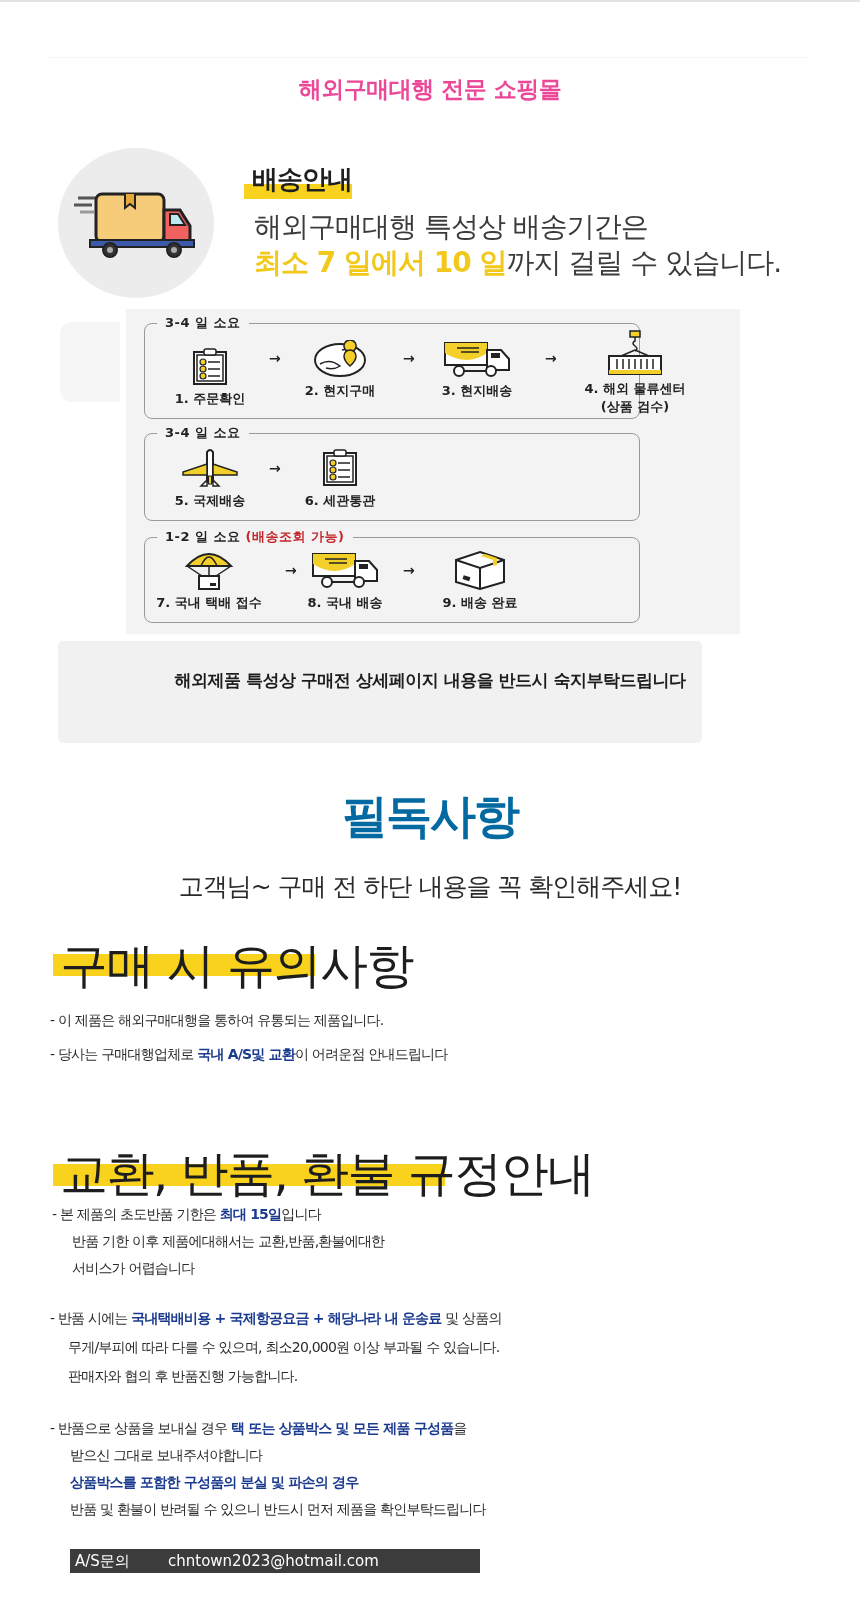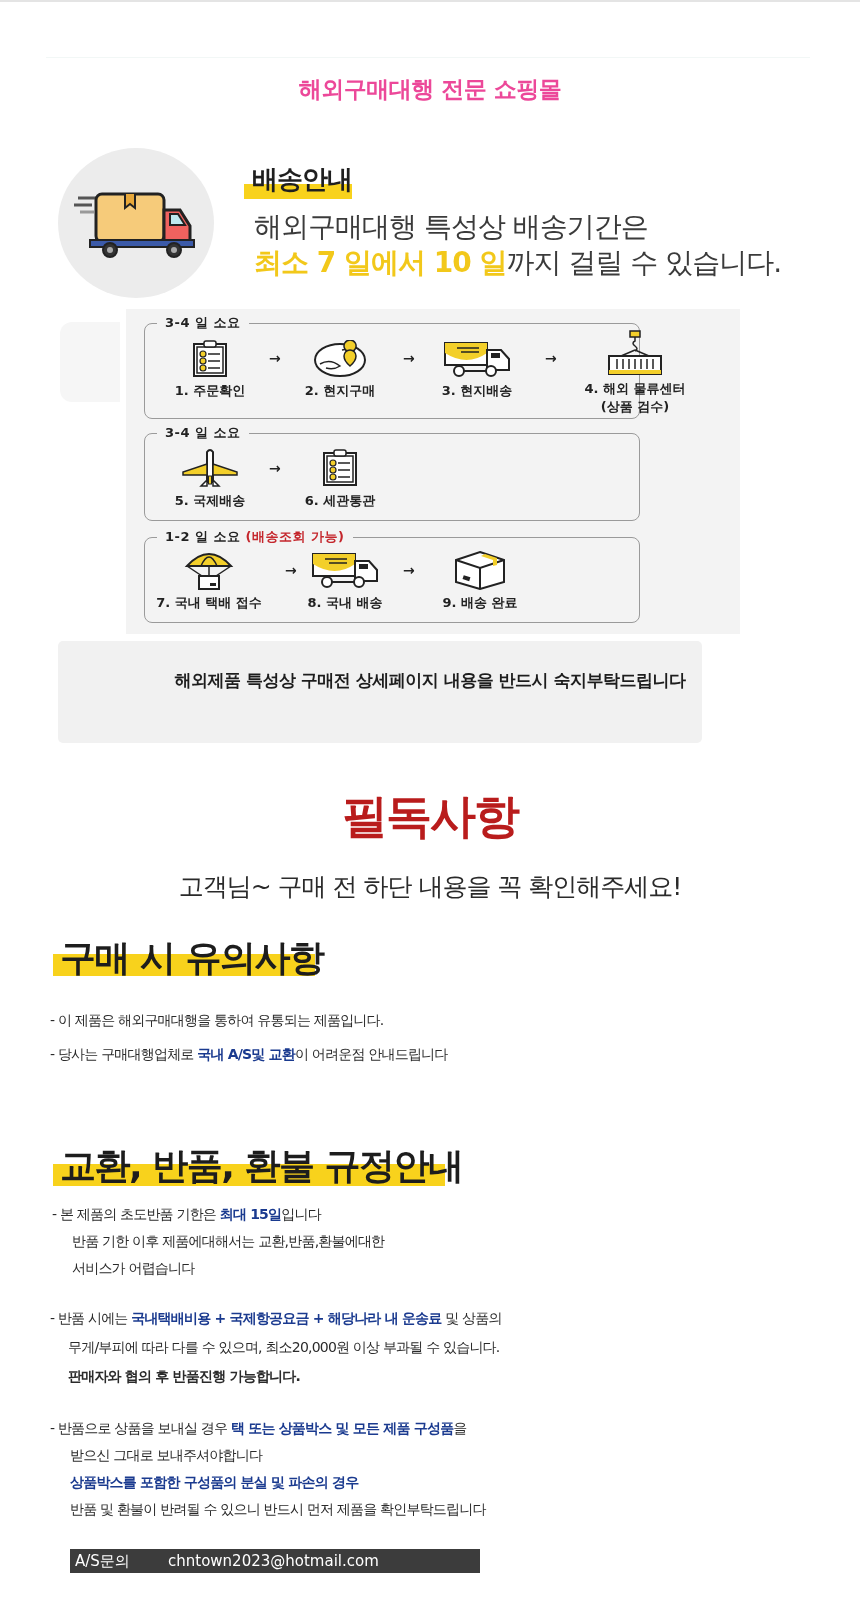--- a/index.html
+++ b/index.html
@@ -28,25 +28,25 @@
   .stage-label .red { color: #c4262c; }
   .step { position: absolute; text-align: center; font-size: 13px; font-weight: bold; color: #222; }
   .step .ic { display: block; margin: 0 auto 4px; }
   .arrow { position: absolute; font-size: 14px; color: #222; font-weight: bold; }
 
   
   .notice-box { position: absolute; left: 58px; top: 641px; width: 644px; height: 102px; background: #f1f1f1; border-radius: 5px; text-align: center; }
   .notice-main { position: absolute; left: 0; top: 28px; width: 744px; font-size: 17px; font-weight: bold; color: #1d1d1d; letter-spacing: -0.5px; }
   .notice-sub { position: absolute; left: 0; top: 63px; width: 744px; font-size: 14px; color: #444; letter-spacing: -0.3px; }
 
-  .must-title { position: absolute; left: 0; top: 786px; width: 860px; text-align: center; font-size: 46px; font-weight: bold; color: #b91c1c; letter-spacing: -2px; }
+  .must-title { position: absolute; left: 0; top: 786px; width: 860px; text-align: center; font-size: 46px; font-weight: bold; color: #0369a1; letter-spacing: -2px; }
   .must-sub { position: absolute; left: 0; top: 870px; width: 860px; text-align: center; font-size: 25px; color: #2a2a2a; letter-spacing: -1px; }
 
   .sec-hl { position: absolute; background: #f8d21c; z-index: 1; }
-  .sec-title { position: absolute; font-size: 36px; font-weight: bold; color: #1d1d1d; letter-spacing: -1.5px; z-index: 2; }
+  .sec-title { position: absolute; font-size: 48px; font-weight: normal; color: #1d1d1d; letter-spacing: -1.5px; z-index: 2; }
 
   .body-line { position: absolute; font-size: 14px; color: #2a2a2a; letter-spacing: -0.8px; white-space: nowrap; }
   .blue { color: #1a3a8f; font-weight: bold; }
 
   .as-bar { position: absolute; left: 70px; top: 1549px; width: 410px; height: 24px; background: #3c3c3c; color: #ffffff; font-size: 15px; line-height: 24px; padding-left: 5px; }
   .as-bar .lbl { display: inline-block; width: 93px; }
 </style>
 </head>
 <body>
 
@@ -75,21 +75,21 @@
 <div class="hero-heading">배송안내</div>
 <div class="hero-line1">해외구매대행 특성상 배송기간은</div>
 <div class="hero-line2"><span class="yl">최소 7 일에서 10 일</span><span>까지 걸릴 수 있습니다.</span></div>
 
 <div class="side-ghost"></div>
 <div class="process-panel">
 
   <div class="stage" style="top:14px; height:96px;">
     <div class="stage-label">3-4 일 소요</div>
 
-    <div class="step" style="left:20px; top:16px; width:90px;">
+    <div class="step" style="left:20px; top:24px; width:90px;">
       <svg class="ic" width="40" height="38" viewBox="0 0 40 38">
         <rect x="4" y="4" width="32" height="32" fill="#fff" stroke="#222" stroke-width="2"></rect>
         <rect x="7" y="7" width="26" height="26" fill="none" stroke="#222" stroke-width="1.5"></rect>
         <rect x="14" y="1" width="12" height="6" rx="2" fill="#fff" stroke="#222" stroke-width="1.5"></rect>
         <circle cx="13" cy="14" r="3" fill="#f3cf2a" stroke="#222" stroke-width="1.2"></circle>
         <circle cx="13" cy="21" r="3" fill="#f3cf2a" stroke="#222" stroke-width="1.2"></circle>
         <circle cx="13" cy="28" r="3" fill="#f3cf2a" stroke="#222" stroke-width="1.2"></circle>
         <line x1="18" y1="14" x2="30" y2="14" stroke="#222" stroke-width="1.5"></line>
         <line x1="18" y1="21" x2="30" y2="21" stroke="#222" stroke-width="1.5"></line>
         <line x1="18" y1="28" x2="30" y2="28" stroke="#222" stroke-width="1.5"></line>
@@ -240,21 +240,21 @@
 
 <div class="sec-hl" style="left:53px; top:1164px; width:392px; height:22px;"></div>
 <div class="sec-title" style="left:60px; top:1142px;">교환, 반품, 환불 규정안내</div>
 
 <div class="body-line" style="left:52px; top:1206px;"><span>- 본 제품의 초도반품 기한은 </span><span class="blue">최대 15일</span><span>입니다</span></div>
 <div class="body-line" style="left:72px; top:1233px;">반품 기한 이후 제품에대해서는 교환,반품,환불에대한</div>
 <div class="body-line" style="left:72px; top:1260px;">서비스가 어렵습니다</div>
 
 <div class="body-line" style="left:50px; top:1310px;"><span>- 반품 시에는 </span><span class="blue">국내택배비용 + 국제항공요금 + 해당나라 내 운송료</span><span> 및 상품의</span></div>
 <div class="body-line" style="left:68px; top:1339px;">무게/부피에 따라 다를 수 있으며, 최소20,000원 이상 부과될 수 있습니다.</div>
-<div class="body-line" style="left:68px; top:1368px;font-weight:bold;">판매자와 협의 후 반품진행 가능합니다.</div>
+<div class="body-line" style="left:68px; top:1368px;">판매자와 협의 후 반품진행 가능합니다.</div>
 
 <div class="body-line" style="left:50px; top:1420px;"><span>- 반품으로 상품을 보내실 경우 </span><span class="blue">택 또는 상품박스 및 모든 제품 구성품</span><span>을</span></div>
 <div class="body-line" style="left:70px; top:1447px;">받으신 그대로 보내주셔야합니다</div>
 <div class="body-line blue" style="left:70px; top:1474px;">상품박스를 포함한 구성품의 분실 및 파손의 경우</div>
 <div class="body-line" style="left:70px; top:1501px;">반품 및 환불이 반려될 수 있으니 반드시 먼저 제품을 확인부탁드립니다</div>
 
 <div class="as-bar">
   <span class="lbl">A/S문의</span><span>chntown2023@hotmail.com</span>
 </div>
 

